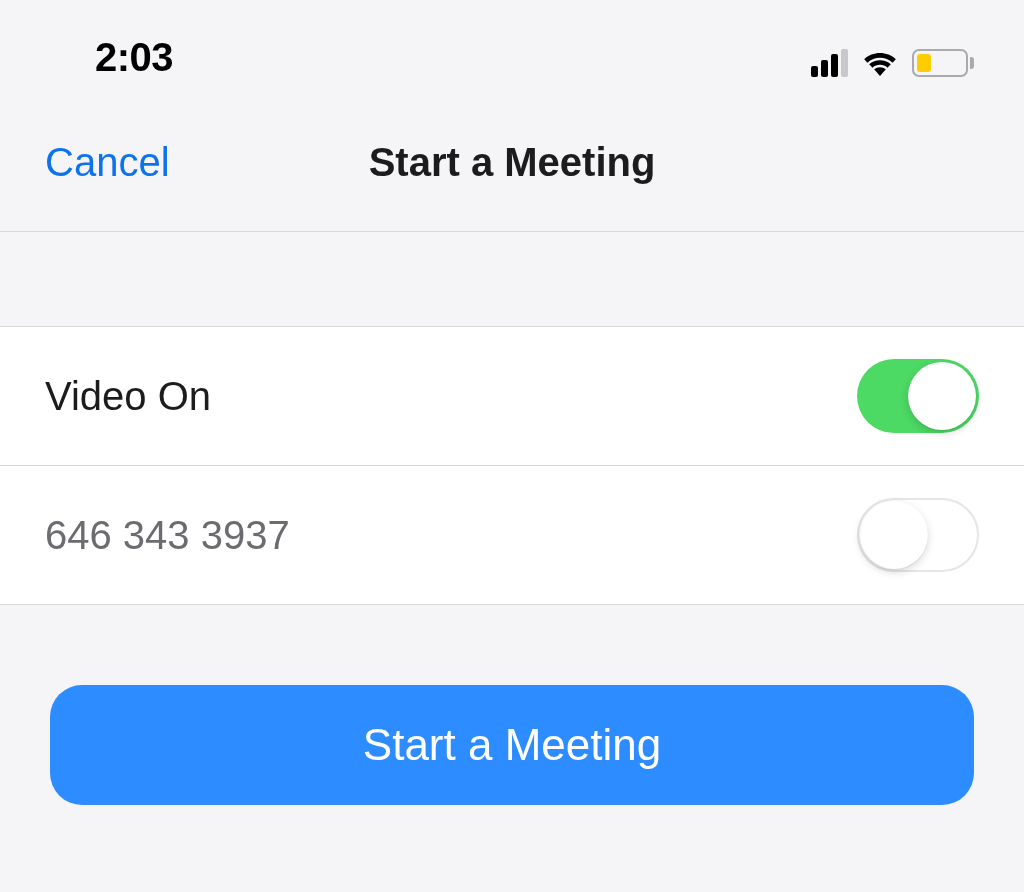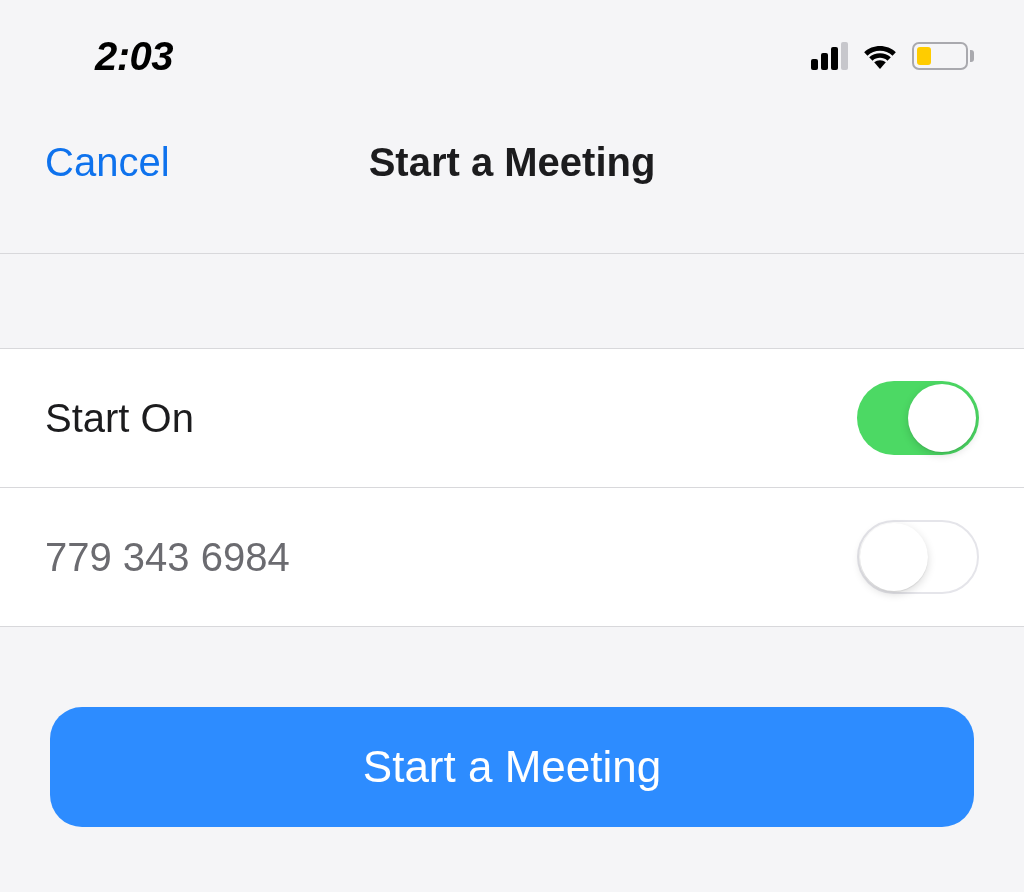--- a/index.html
+++ b/index.html
@@ -10,24 +10,23 @@
     body {
       font-family: -apple-system, BlinkMacSystemFont, "Segoe UI", Helvetica, Arial, sans-serif;
       background: #f5f5f7;
       width: 1024px;
       height: 892px;
       overflow: hidden;
     }
     .status-bar {
       display: flex;
       justify-content: space-between;
-      align-items: center;
+      align-items: flex-end;
       padding: 32px 50px 20px 95px;
       height: 100px;
-      font-style: italic;
     }
     .status-time {
       font-size: 40px;
       font-weight: 600;
       color: #000;
       letter-spacing: -0.5px;
     }
     .status-icons {
       display: flex;
       align-items: center;
@@ -71,21 +70,21 @@
     .battery-tip {
       width: 4px;
       height: 12px;
       background: #a9a9ae;
       border-radius: 0 3px 3px 0;
     }
     .nav-header {
       display: flex;
       align-items: flex-start;
       position: relative;
-      padding: 40px 45px 68px 45px;
+      padding: 40px 45px 46px 45px;
       border-bottom: 1px solid #d8d8db;
     }
     .cancel-button {
       font-size: 40px;
       font-weight: 400;
       color: #0e72ed;
       background: none;
       border: none;
       cursor: pointer;
       position: absolute;
@@ -203,30 +202,30 @@
 
 <div class="nav-header">
   <button class="cancel-button">Cancel</button>
   <div class="page-title">Start a Meeting</div>
 </div>
 
 <div class="spacer"></div>
 
 <div class="settings-row">
   <div class="settings-row-text">
-    <div class="settings-label">Start On</div>
+    <div class="settings-label">Video On</div>
   </div>
   <div class="toggle on">
     <div class="toggle-knob"></div>
   </div>
 </div>
 
 <div class="settings-row">
   <div class="settings-row-text">
-    <div class="settings-sublabel">779 343 6984</div>
+    <div class="settings-sublabel">646 343 3937</div>
   </div>
   <div class="toggle off">
     <div class="toggle-knob"></div>
   </div>
 </div>
 
 <div class="button-container">
   <button class="primary-button">Start a Meeting</button>
 </div>
 

